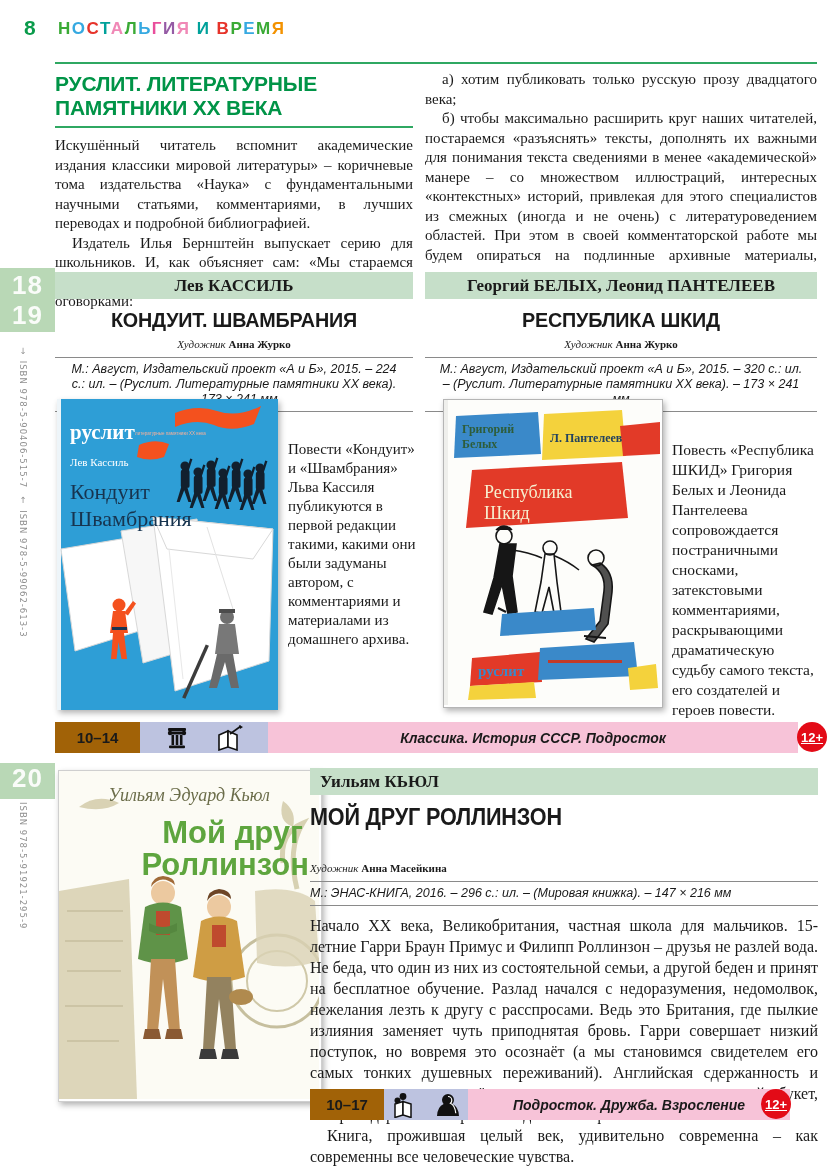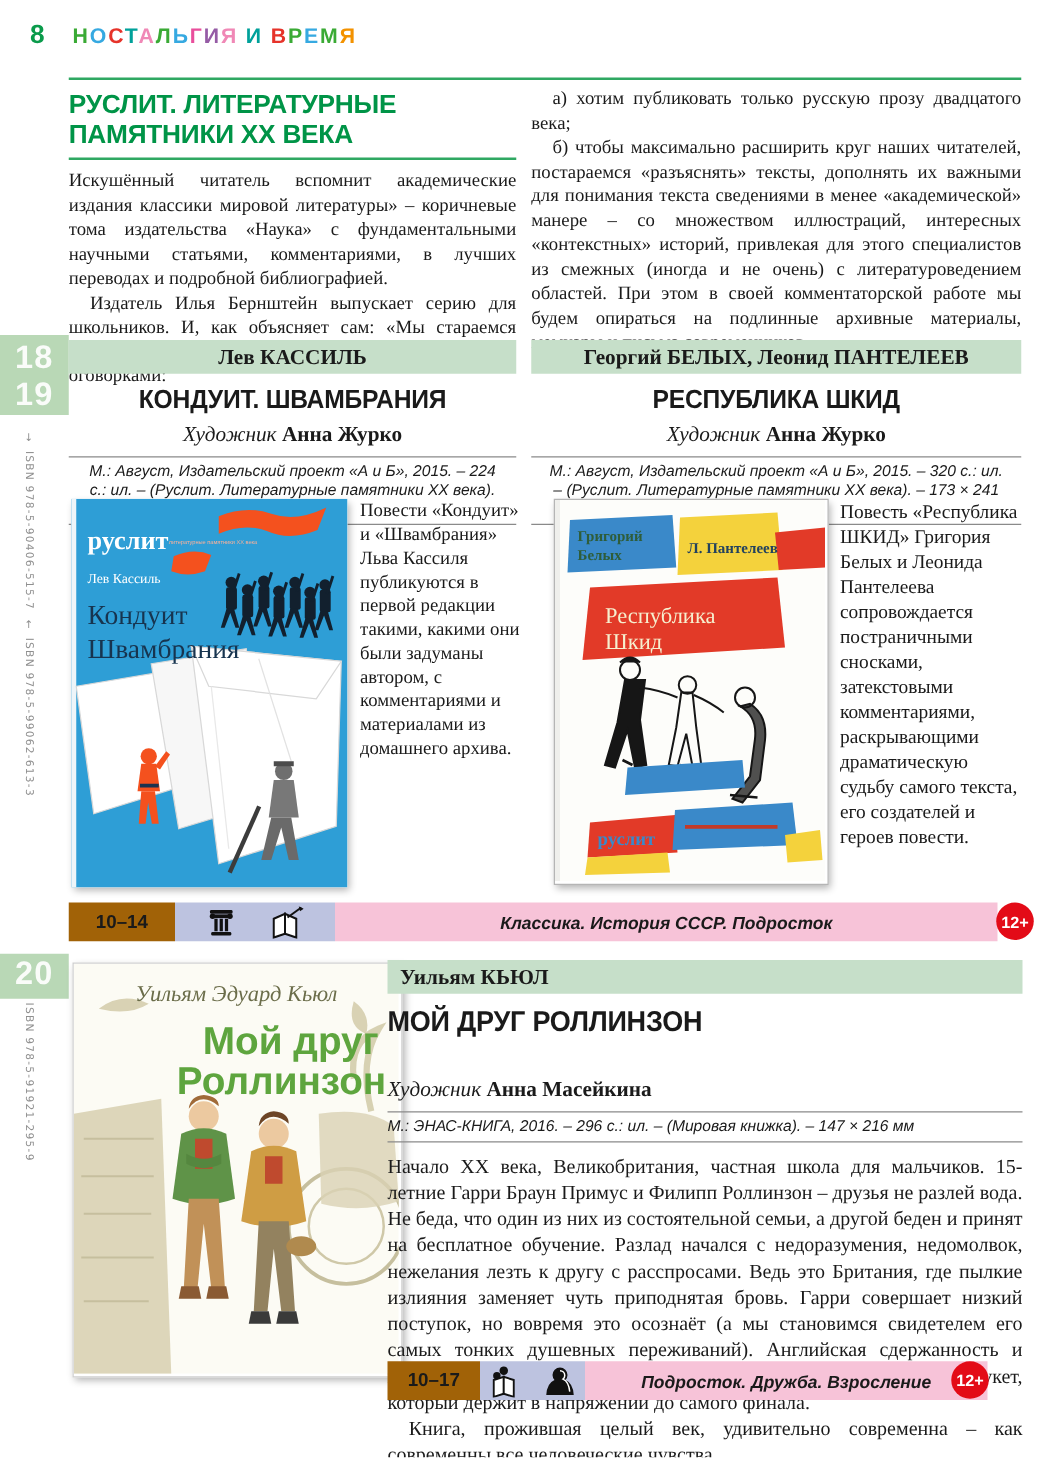--- a/index.html
+++ b/index.html
@@ -36,50 +36,50 @@
   .iv2 { left:18px; top:802px; height:170px; }
   .bc1 { left:55px;  top:272px; width:358px; }
   .bc2 { left:425px; top:272px; width:392px; }
   .bc3 { left:310px; top:768px; width:508px; }
   .author-bar { background:#c6dfc9; height:27px; line-height:27px; text-align:center;
                 font-weight:bold; font-size:17px; }
   .author-bar.left { text-align:left; padding-left:10px; }
   .book-title { text-align:center; font:bold 21px "Liberation Sans",sans-serif; margin-top:9px;
                 transform:scaleX(.94); transform-origin:center; letter-spacing:-0.2px; }
   .book-title.left { text-align:left; transform-origin:left; font-size:23px; }
-  .artist-line { text-align:center; font-size:17px; margin-top:6px; }
+  .artist-line { text-align:center; font-size:11px; margin-top:6px; }
   .artist-line.left { text-align:left;margin-top:31px; }
   .artist-label { font-style:italic; }
   .artist-name { font-weight:bold; }
   .biblio { border-top:1px solid #8a8a8a; border-bottom:1px solid #8a8a8a; margin-top:7px;
             padding:4px 12px; font:italic 12.5px/15px "Liberation Sans",sans-serif; text-align:center; }
   .biblio.left { text-align:left; padding:4px 0; }
 
   
   .cover { box-shadow:2px 3px 6px rgba(0,0,0,0.3); background:#fff; }
   .cover svg { display:block; }
   .cv1 { left:57px;  top:399px; width:221px; height:311px; }
   .cv2 { left:443px; top:399px; width:218px; height:307px; border:1px solid #b5b5b5; }
   .cv3 { left:58px;  top:770px; width:262px; height:330px; border:1px solid #cfcfcf; }
-  .desc { font:15px/19px "Liberation Serif",serif; }
+  .desc { font:15px/19px "Liberation Serif",serif;margin-top:40px; }
   .d1 { left:288px; top:400px; width:128px; }
   .d2 { left:672px; top:400px; width:148px; font-size:15.5px; line-height:20px; }
   .book3-desc { margin-top:9px; font:16px/21px "Liberation Serif",serif; text-align:justify; }
 
   
   .seg { top:0; height:31px; display:flex; align-items:center; justify-content:center; }
   .bar { height:31px; }
   .bar1 { left:0; top:722px; width:833px; }
   .bar2 { left:0; top:1089px; width:833px; }
   .seg-age { background:#a16207; font:bold 15px "Liberation Sans",sans-serif; }
   .seg-icons { background:#bdc3e0; gap:26px; }
   .seg-tags { background:#f7c3d8; font:bold italic 14px "Liberation Sans",sans-serif; font-style:italic; }
   .rating { width:30px; height:30px; border-radius:50%; background:#e30b17; color:#fff;
             display:flex; align-items:center; justify-content:center;
-            font:bold 13px "Liberation Sans",sans-serif; }
+            font:bold 13px "Liberation Sans",sans-serif;text-decoration:underline; }
   .r1 { left:797px; top:722px; }
   .r2 { left:761px; top:1089px; }
 </style>
 </head>
 <body>
 
 <div class="page">
 
   <div class="abs page-num">8</div>
   <div class="abs mag-title"><span class="mag-letter" style="color: rgb(58, 170, 53);">Н</span><span class="mag-letter" style="color: rgb(54, 169, 225);">О</span><span class="mag-letter" style="color: rgb(230, 51, 42);">С</span><span class="mag-letter" style="color: rgb(0, 161, 154);">Т</span><span class="mag-letter" style="color: rgb(240, 136, 182);">А</span><span class="mag-letter" style="color: rgb(58, 170, 53);">Л</span><span class="mag-letter" style="color: rgb(54, 169, 225);">Ь</span><span class="mag-letter" style="color: rgb(233, 78, 156);">Г</span><span class="mag-letter" style="color: rgb(149, 91, 165);">И</span><span class="mag-letter" style="color: rgb(240, 136, 182);">Я</span><span class="mag-letter"> </span><span class="mag-letter" style="color: rgb(0, 161, 154);">И</span><span class="mag-letter"> </span><span class="mag-letter" style="color: rgb(230, 51, 42);">В</span><span class="mag-letter" style="color: rgb(58, 170, 53);">Р</span><span class="mag-letter" style="color: rgb(54, 169, 225);">Е</span><span class="mag-letter" style="color: rgb(58, 170, 53);">М</span><span class="mag-letter" style="color: rgb(243, 146, 0);">Я</span></div>

